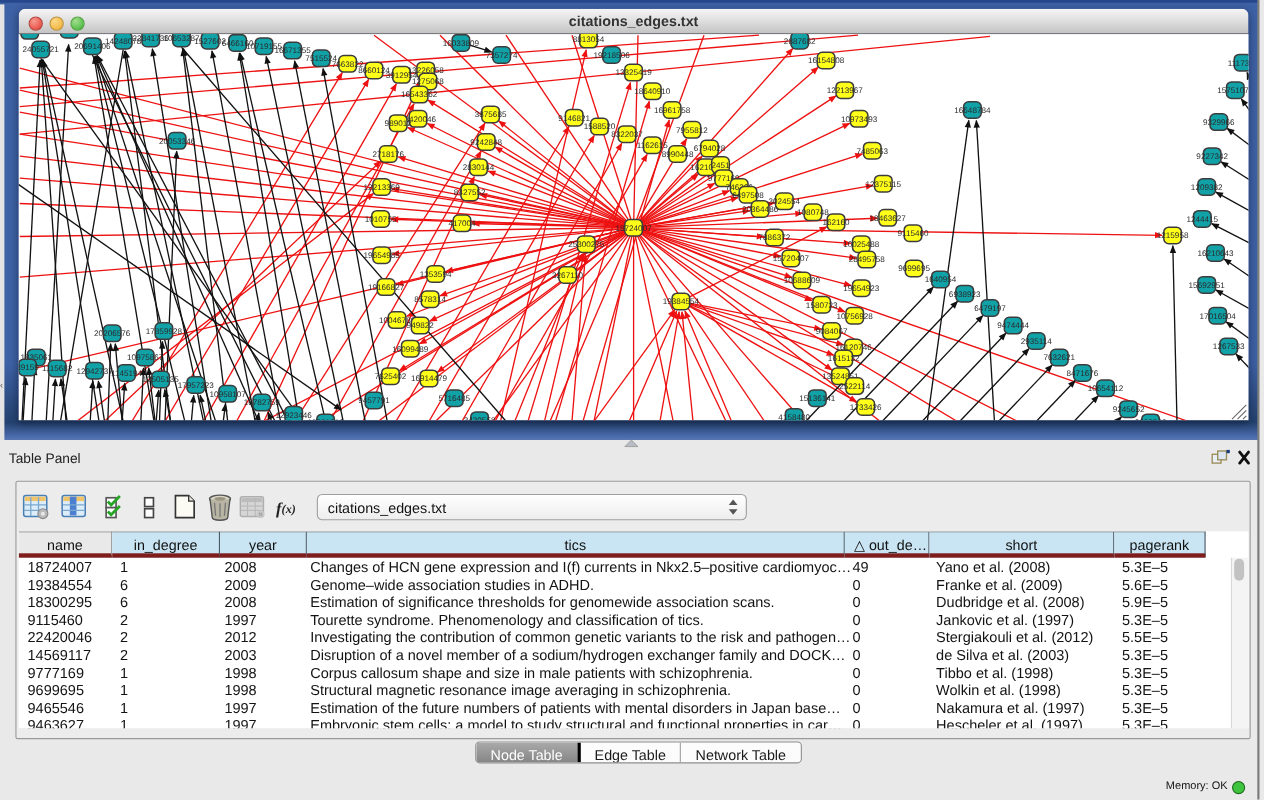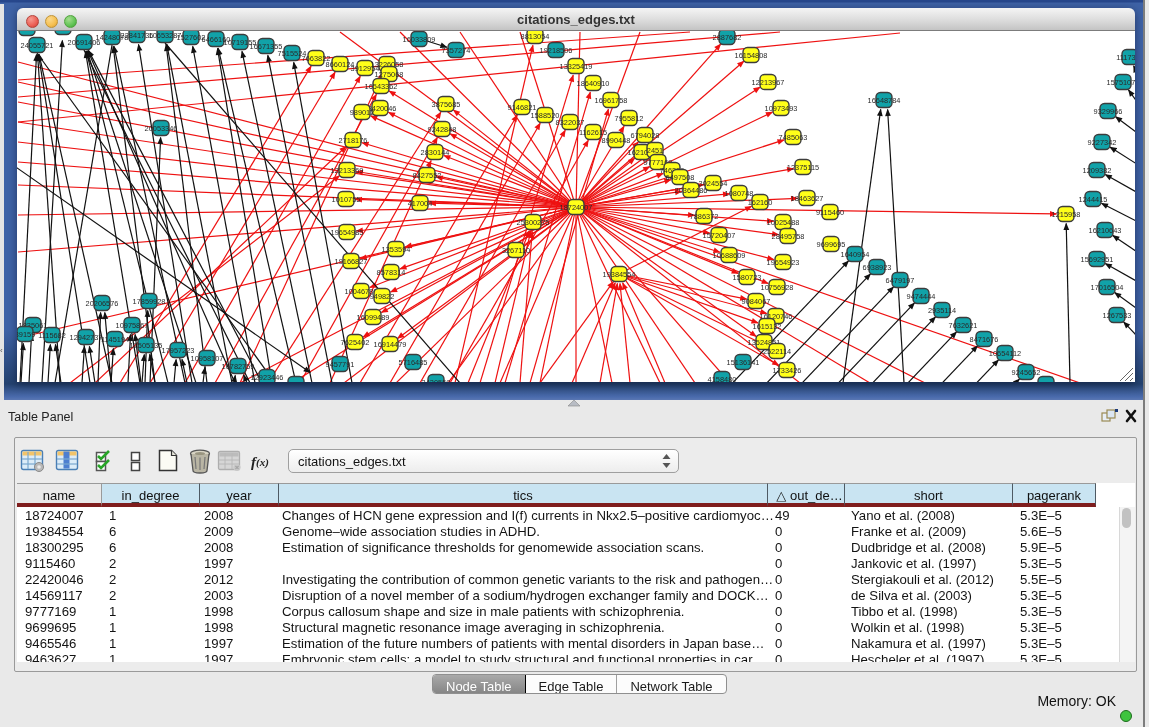--- a/index.html
+++ b/index.html
@@ -19,22 +19,22 @@
 #tablewrap{position:absolute;left:17px;top:483px;width:1118px;height:179px;background:#fff;overflow:hidden}
 .th{position:absolute;top:0;height:24px;font-size:13px;color:#111;text-align:center;line-height:23px;
  background:#c9e4f2;border-right:1px solid #4e5a64;border-top:1px solid #9a9a9a;border-bottom:4px solid #7f1d1d}
 .tr{position:relative;height:16px;font-size:13.2px;color:#131313;white-space:nowrap}
 .tr div{position:absolute;top:1px}
 .c0{left:8px}.c1{left:92px}.c2{left:187px}.c3{left:265px}.c4{left:758px}.c5{left:834px}.c6{left:1003px}
 #tabs{position:absolute;left:432px;top:674px;height:20px;display:flex;font-size:13px;
  border:1px solid #8f8f8f;border-radius:4px;overflow:hidden;background:#fcfcfc}
 #tabs div{padding:2px 13px;line-height:19px;color:#1a1a1a}
 #tabs .sel{background:linear-gradient(#a9a9a9,#868686);color:#fff}
-#tabs .mid{border-left:1px solid #000000;border-right:1px solid #a0a0a0}
-#statusmem{position:absolute;right:33px;top:693px;font-size:14px;color:#111}
+#tabs .mid{border-left:3px solid #000000;border-right:1px solid #a0a0a0}
+#statusmem{position:absolute;right:33px;top:709px;font-size:10px;color:#111}
 #memdot{position:absolute;left:1120px;top:710px;width:12px;height:12px;border-radius:50%;
  background:#3ec43e;border:1.5px solid #1e6b1e}
 #rightborder{position:absolute;left:1143px;top:0;width:2px;height:727px;background:#7d7d7d}
 </style></head><body>
 <div id="desk"></div>
 <div id="leftstrip"></div>
 <div id="win">
  <div id="titlebar">citations_edges.txt</div>
  <div class="tl" style="left:8.5px;background:radial-gradient(circle at 35% 30%,#f59a90,#ec5f55 60%,#c33b31);border:.5px solid #b4423a"></div>
  <div class="tl" style="left:27.5px;background:radial-gradient(circle at 35% 30%,#fbd88a,#f5bf4f 60%,#d49934);border:.5px solid #c09335"></div>
@@ -608,20 +608,21 @@
         <div class="c2">2008</div>
         <div class="c3">Estimation of significance thresholds for genomewide association scans.</div>
         <div class="c4">0</div>
         <div class="c5">Dudbridge et al. (2008)</div>
         <div class="c6">5.9E–5</div>
       </div>
       <div class="tr">
         <div class="c0">9115460</div>
         <div class="c1">2</div>
         <div class="c2">1997</div>
+        <div class="c3">Tourette syndrome. Phenomenology and classification of tics.</div>
         <div class="c4">0</div>
         <div class="c5">Jankovic et al. (1997)</div>
         <div class="c6">5.3E–5</div>
       </div>
       <div class="tr">
         <div class="c0">22420046</div>
         <div class="c1">2</div>
         <div class="c2">2012</div>
         <div class="c3">Investigating the contribution of common genetic variants to the risk and pathogen…</div>
         <div class="c4">0</div>

